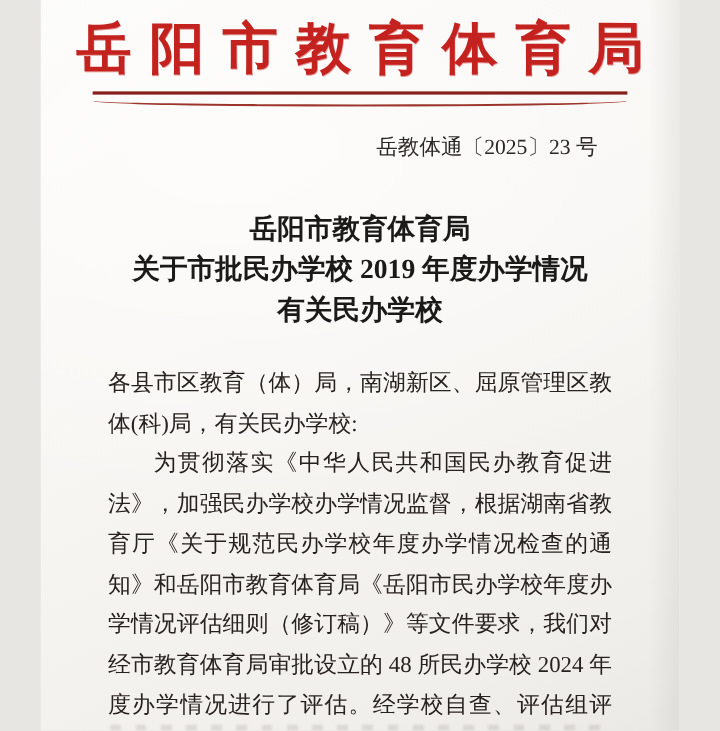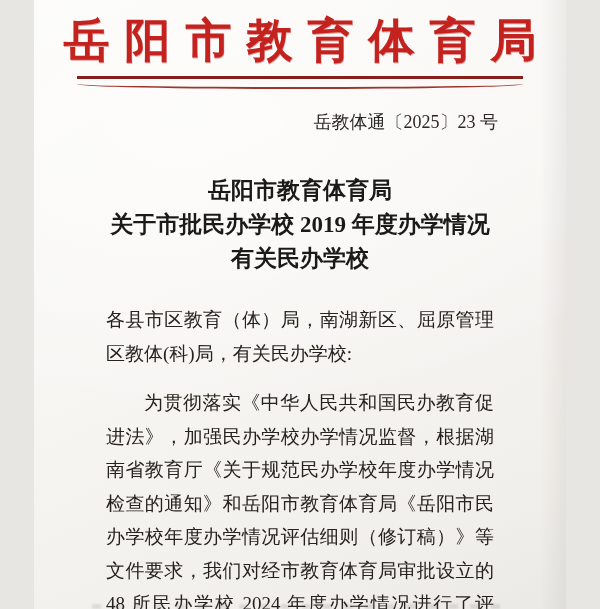--- a/index.html
+++ b/index.html
@@ -68,21 +68,21 @@
     color: #1c1a18;
   }
 
   .doc-body {
     margin: 27px 56px 0 56px;
     font-size: 19px;
     line-height: 33.5px;
     text-align: justify;
     color: #26221f;
   }
-  .doc-body p { margin: 16px; }
+  .doc-body p { margin: 0; }
   .doc-body .indent { text-indent: 2em; }
 
   
   .cut-off-text-hint {
     position: absolute;
     left: 58px;
     right: 58px;
     bottom: 0;
     height: 5px;
     opacity: 0.22;

